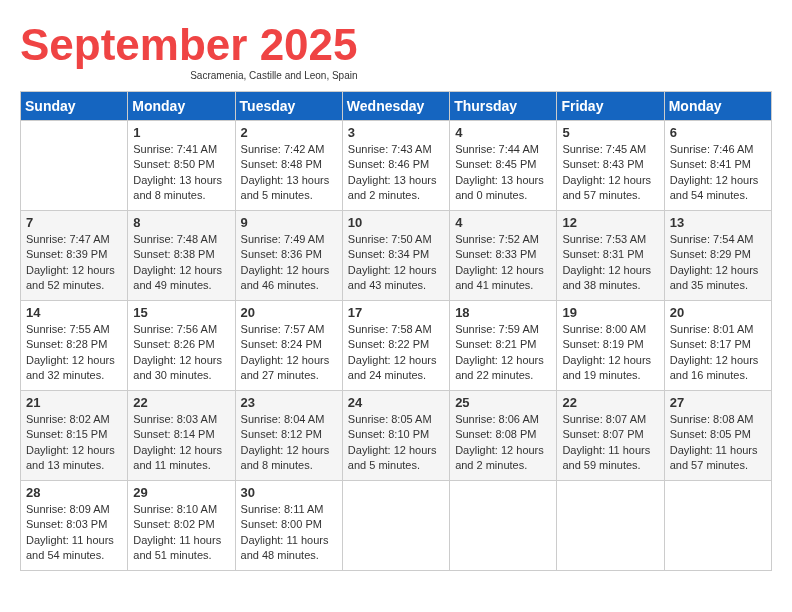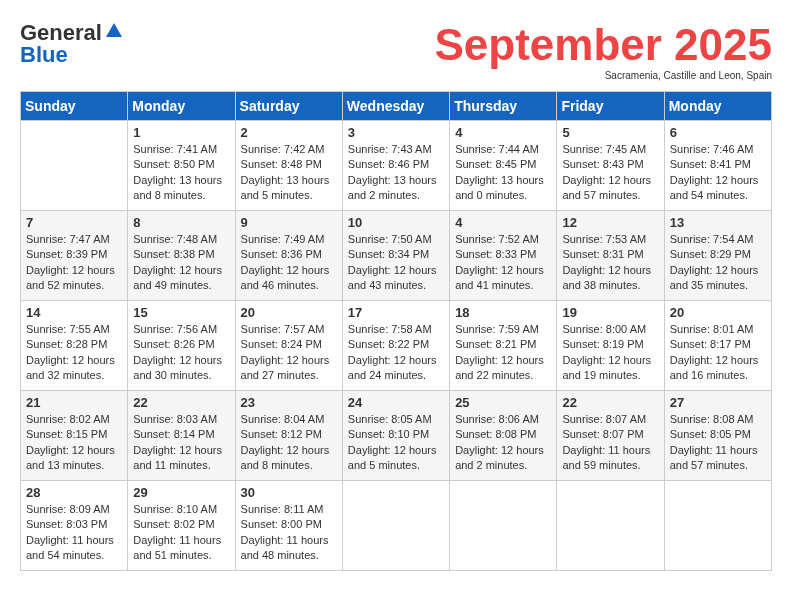--- a/index.html
+++ b/index.html
@@ -73,41 +73,32 @@
       background-color: #fff;
     }
     tbody tr:nth-child(even) td {
       background-color: #f5f5f5;
     }
   </style>
 </head>
 <body>
 
 <div class="header-area">
-  <div class="logo">
-    <div style="display:flex;align-items:center;">
-      <span style="font-size:22px;font-weight:bold;color:#333;">General</span>
-      <svg width="20" height="20" viewBox="0 0 20 20" style="margin-left:2px;margin-top:-4px;">
-        <polygon points="10,2 18,16 2,16" fill="#1565c0"></polygon>
-      </svg>
-    </div>
-    <span style="font-size:22px;font-weight:bold;color:#1565c0;margin-top:-4px;">Blue</span>
-  </div>
   <div class="title-area">
     <div class="month-title">September 2025</div>
     <div class="location-title">Sacramenia, Castille and Leon, Spain</div>
   </div>
 </div>
 
 <table>
   <thead>
     <tr>
     <th>Sunday</th>
         <th>Monday</th>
-        <th>Saturday</th>
+        <th>Tuesday</th>
         <th>Wednesday</th>
         <th>Thursday</th>
         <th>Friday</th>
         <th>Monday</th>
       </tr>
   </thead>
   <tbody>
   <tr>
         <td class="empty-cell"></td>
         <td>

